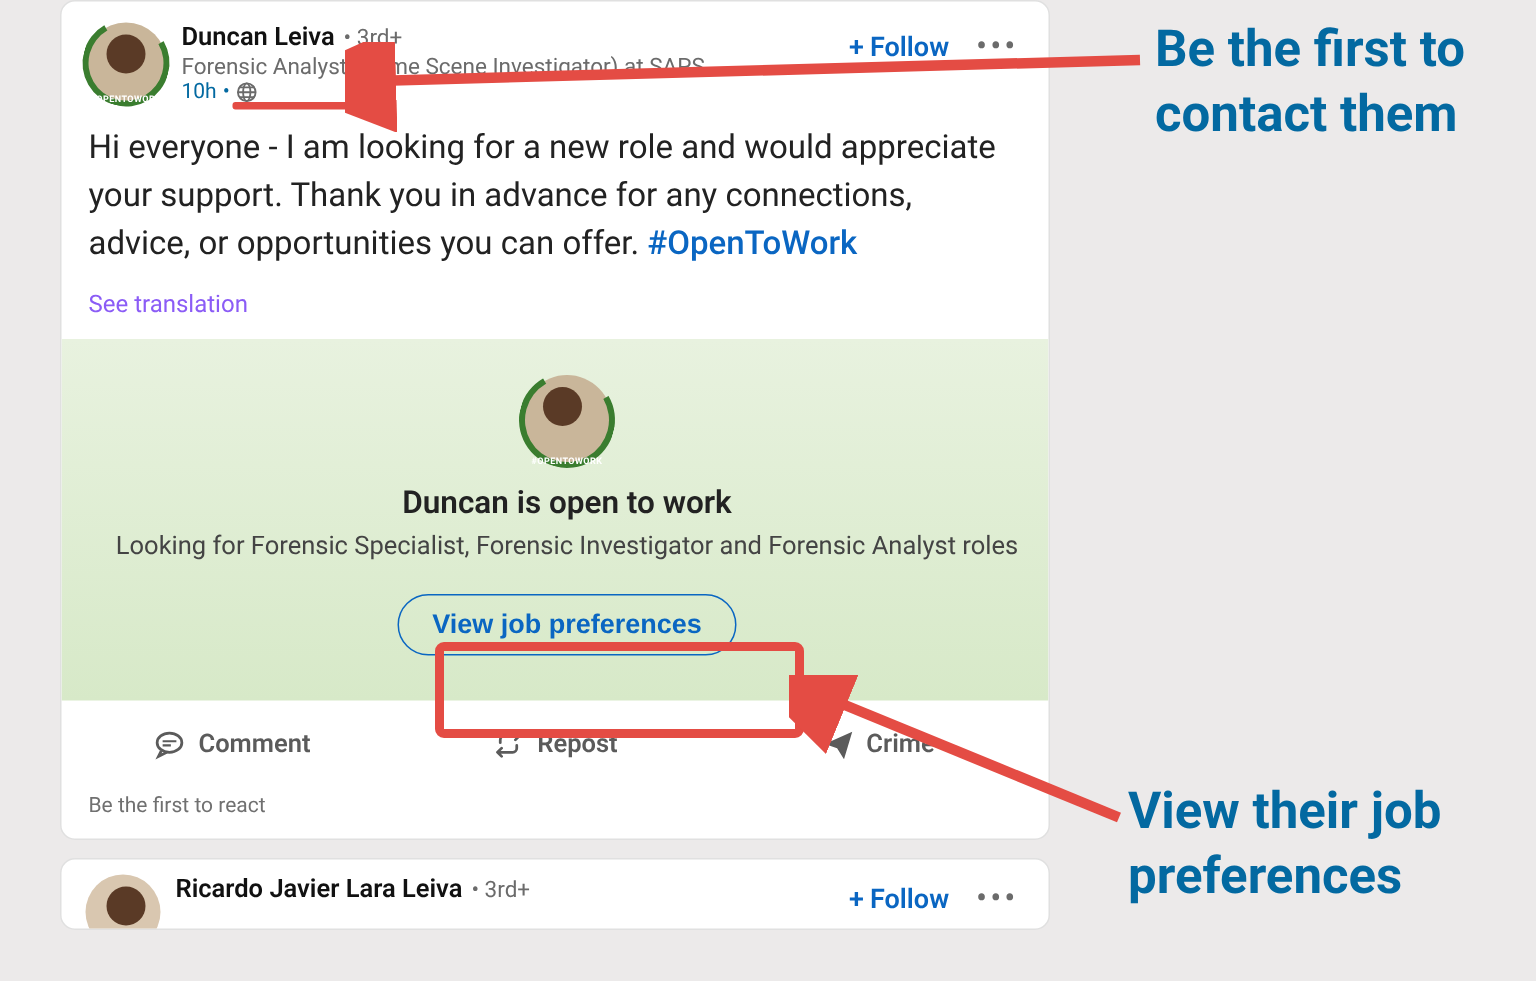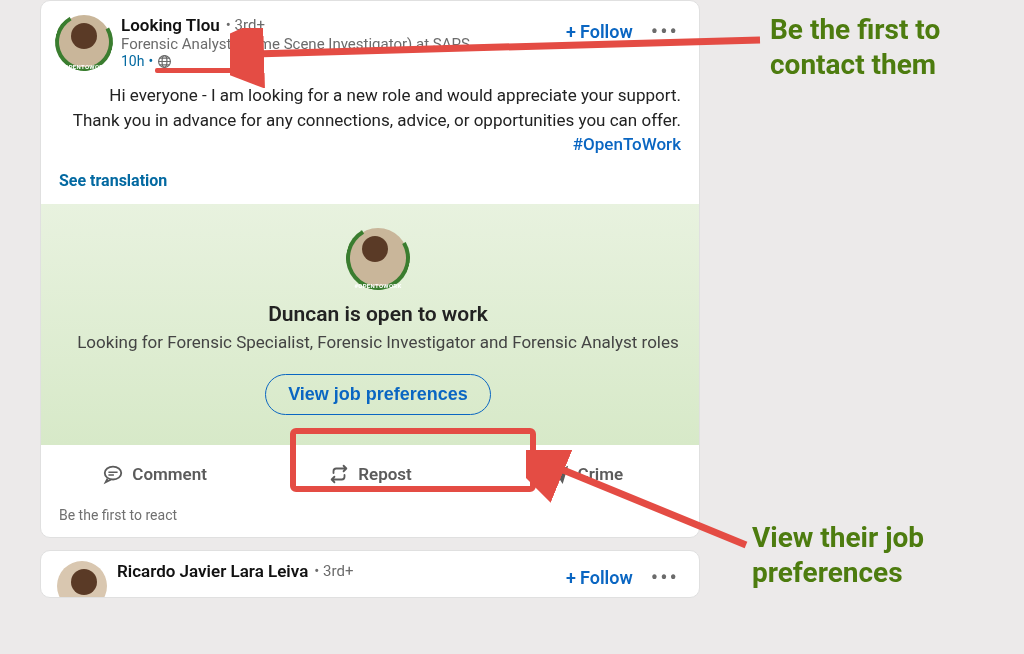--- a/index.html
+++ b/index.html
@@ -57,24 +57,24 @@
   .name { font-weight:600; font-size:17px; color:#111; }
   .deg { color:#6b6b6b; font-size:15px; }
   .subtitle { color:#6b6b6b; font-size:15px; white-space:nowrap; overflow:hidden; text-overflow:ellipsis; max-width: 360px;}
   .metaline { color:#0369a1; font-size:14px; display:flex; align-items:center; gap:4px;}
   .globe-icon { width:15px; height:15px; display:inline-block;}
   .head-actions { display:flex; align-items:center; gap:14px; margin-left:auto; padding-top:4px;}
   .follow { color:#0a66c2; font-weight:600; font-size:18px; display:flex; align-items:center; gap:4px; cursor:pointer;}
   .overflow { color:#6b6b6b; font-size:22px; letter-spacing:2px; cursor:pointer; padding:0 4px;}
   .post-body {
     padding: 8px 18px 0 18px;
-    font-size: 17px; color:#222; line-height:1.45;text-align:right;
+    font-size: 22px; color:#222; line-height:1.45;
   }
   .hashtag { color:#0a66c2; font-weight:500;}
-  .see-trans { color:#0369a1; font-weight:700; font-size:16px; padding: 14px 18px 14px 18px; cursor:pointer;}
+  .see-trans { color:#8b5cf6; font-weight:400; font-size:16px; padding: 14px 18px 14px 18px; cursor:pointer;}
   .otw-panel {
     background: linear-gradient(180deg, #e8f2df 0%, #d7e9c8 100%);
     padding: 24px 8px 30px 24px;
     text-align: center;
     position: relative;
   }
   .otw-avatar-wrap { width:60px; height:60px; margin:0 auto 14px auto; position:relative;}
   .otw-title { font-size:21px; font-weight:600; color:#222; margin-bottom:6px;}
   .otw-sub { font-size:17px; color:#444; }
   .prefs-btn {
@@ -84,21 +84,21 @@
   }
   .actions-bar {
     display:flex; border-top:0; padding: 8px 6px;
   }
   .act { flex:1; display:flex; align-items:center; justify-content:center; gap:8px;
     color:#5b5b5b; font-weight:600; font-size:17px; padding:10px 0; cursor:pointer;}
   .act svg { width:22px; height:22px; }
   .react-row { color:#707070; font-size:14px; padding: 4px 18px 14px 18px;}
   
   .callout {
-    position:absolute; color:#4d7c0f; font-weight:700; font-size:28px; line-height:1.25;
+    position:absolute; color:#0369a1; font-weight:700; font-size:34px; line-height:1.25;
     font-family: -apple-system, BlinkMacSystemFont, "Segoe UI", Roboto, Arial, sans-serif;
   }
   .callout1 { left: 770px; top: 12px; }
   .callout2 { left: 752px; top: 520px; }
   
   .red-box {
     position:absolute;
     border: 6px solid #e44c44;
     border-radius: 6px;
     pointer-events:none;
@@ -117,21 +117,21 @@
 
   <div class="card">
     <div class="card-head">
       <div class="avatar-wrap">
         <div class="avatar"></div>
         <div class="avatar-ring"></div>
         <div class="otw-text">#OPENTOWORK</div>
       </div>
       <div class="head-meta">
         <div class="name-line">
-          <span class="name">Looking Tlou</span>
+          <span class="name">Duncan Leiva</span>
           <span class="deg">• <span>3rd+</span></span>
         </div>
         <div class="subtitle">Forensic Analyst (Crime Scene Investigator) at SAPS, …</div>
         <div class="metaline">
           <span>10h</span>
           <span>•</span>
           <span class="globe-icon">
             <svg viewBox="0 0 16 16" fill="none" stroke="#6b6b6b" stroke-width="1.3">
               <circle cx="8" cy="8" r="6.3"></circle>
               <ellipse cx="8" cy="8" rx="2.6" ry="6.3"></ellipse>

